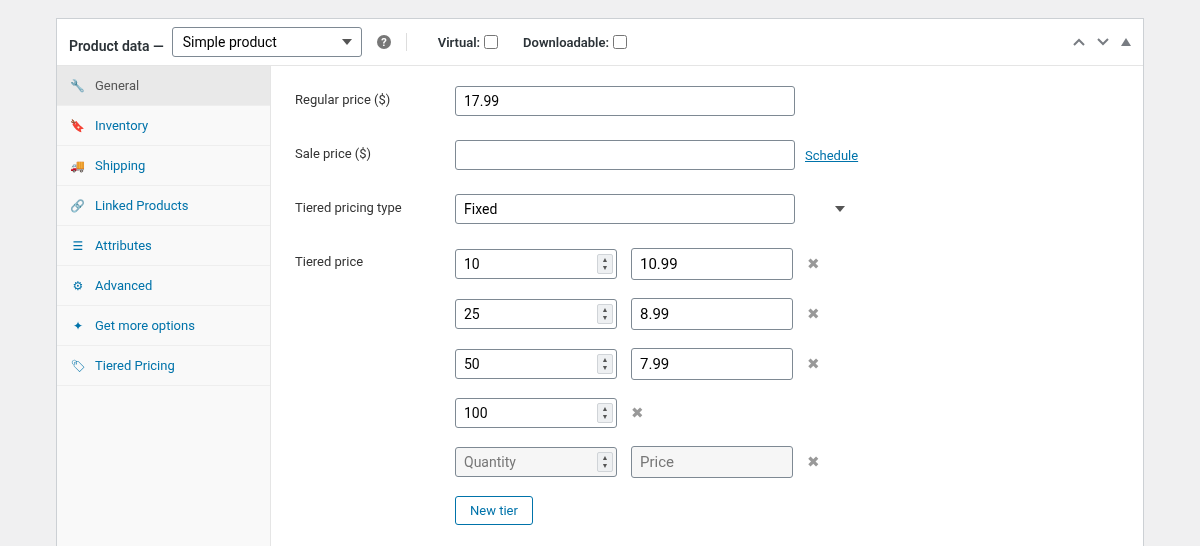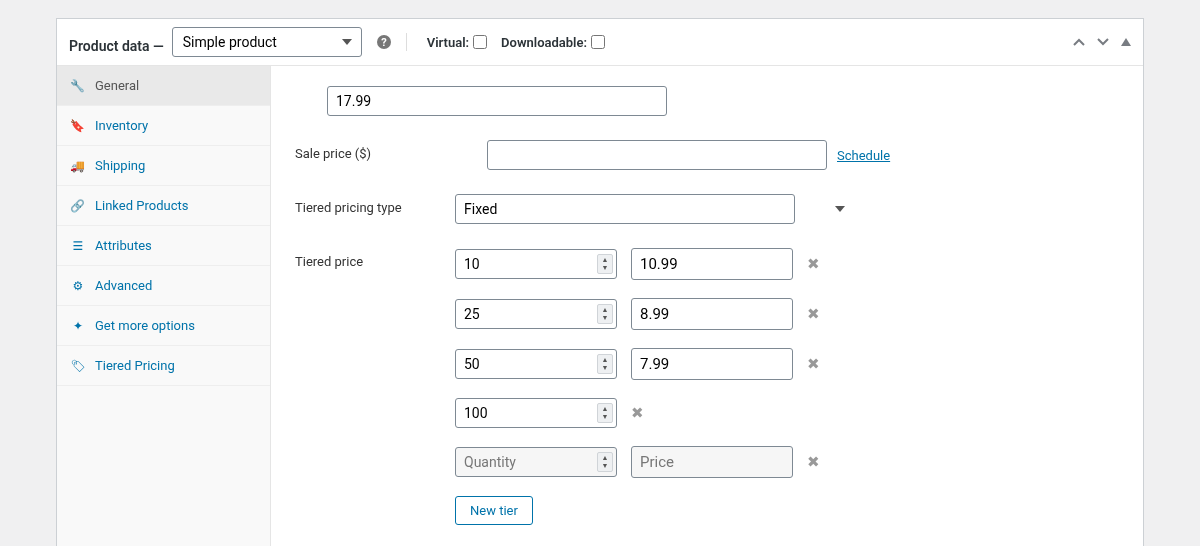--- a/index.html
+++ b/index.html
@@ -5,34 +5,34 @@
   * { box-sizing: border-box; margin: 0; padding: 0; font-family: -apple-system, BlinkMacSystemFont, "Segoe UI", Roboto, sans-serif; }
   body { background: #f0f0f1; padding: 18px 56px; font-size: 13px; color: #2c3338; }
   .panel { background: #fff; border: 1px solid #ccd0d4; }
   .panel-header { display: flex; align-items: center; padding: 8px 12px; border-bottom: 1px solid #e5e5e5; }
   .pd-label { font-weight: 600; font-size: 14px; margin-right: 8px; margin-top: 8px; }
   .select-wrap { position: relative; }
   .product-type { border: 1px solid #7e8993; border-radius: 3px; padding: 6px 30px 6px 10px; font-size: 14px; background:#fff; min-width: 190px; appearance:none; -webkit-appearance:none; cursor:pointer;}
   .select-caret { position:absolute; right:10px; top:50%; transform:translateY(-50%); pointer-events:none; color:#555;}
   .help-icon { margin: 0 14px; color:#777; cursor:pointer; }
   .vsep { width:1px; height:18px; background:#ddd; margin: 0 6px 0 0; }
-  .chk-label { font-weight:600; font-size:13px; margin-left:14px; display:flex; align-items:center;justify-content:space-between; }
+  .chk-label { font-weight:600; font-size:13px; margin-left:25px; display:flex; align-items:center;justify-content:space-between; }
   .chk-label input { margin-left:4px; width:14px; height:14px; cursor:pointer;}
   .header-right { margin-left:auto; display:flex; gap:12px; color:#787c82; }
   .caret-btn { cursor:pointer; }
   .panel-body { display:flex; }
   .sidebar { width: 214px; border-right:1px solid #e5e5e5; background:#f9f9f9; }
   .tab { display:flex; align-items:center; gap:10px; padding: 12px 14px; border-bottom:1px solid #eee; color:#0073aa; cursor:pointer; font-size:13px;}
   .tab.active { background:#e9e9e9; color:#555; }
   .tab-icon { width:14px; display:inline-flex; justify-content:center; color:inherit; font-size:12px;}
   .content { flex:1; padding: 20px 24px 30px 24px; }
   .field-row { display:flex; align-items:flex-start; margin-bottom: 24px; }
   .field-label { width: 160px; padding-top:6px; color:#333; font-size:13px;}
   .field-control { display:flex; align-items:center; gap:10px; }
-  .txt { border:1px solid #7e8993; border-radius:3px; padding:6px 8px; font-size:14px; width:340px; background:#fff;margin-left:32px;}
+  .txt { border:1px solid #7e8993; border-radius:3px; padding:6px 8px; font-size:14px; width:340px; background:#fff;}
   .sel { border:1px solid #7e8993; border-radius:3px; padding:6px 30px 6px 8px; font-size:14px; width:340px; background:#fff; appearance:none; -webkit-appearance:none; cursor:pointer;}
   .link { color:#0073aa; text-decoration:underline; cursor:pointer; font-size:13px;}
   .tier-rows { display:flex; flex-direction:column; gap:18px;}
   .tier-row { display:flex; align-items:center; gap:14px;}
   .num-wrap { position:relative; }
   .num-input { border:1px solid #7e8993; border-radius:3px; padding:6px 26px 6px 8px; font-size:14px; width:162px; background:#fff;}
   .spinner { position:absolute; right:4px; top:50%; transform:translateY(-50%); background:#eef0f2; border:1px solid #d0d4d8; border-radius:2px; width:16px; height:20px; display:flex; flex-direction:column; align-items:center; justify-content:center; font-size:7px; color:#555; cursor:pointer;}
   .price-input { border:1px solid #7e8993; border-radius:3px; padding:6px 8px; font-size:15px; width:162px; background:#fff;}
   .remove-icon { color:#999; cursor:pointer; font-size:15px;}
   .placeholder-row .num-input, .placeholder-row .price-input { background:#f6f6f6; color:#777;}
@@ -124,20 +124,21 @@
       </div>
       <div class="tab">
         <span class="tab-icon">🏷</span>
         <span>Tiered Pricing</span>
       </div>
     </div>
 
     <div class="content">
 
       <div class="field-row">
+        <div class="field-label">Regular price ($)</div>
         <div class="field-control">
           <input class="txt" type="text" value="17.99" style="">
         </div>
       </div>
 
       <div class="field-row">
         <div class="field-label">Sale price ($)</div>
         <div class="field-control">
           <input class="txt" type="text" value="" style="">
           <a class="link">Schedule</a>

